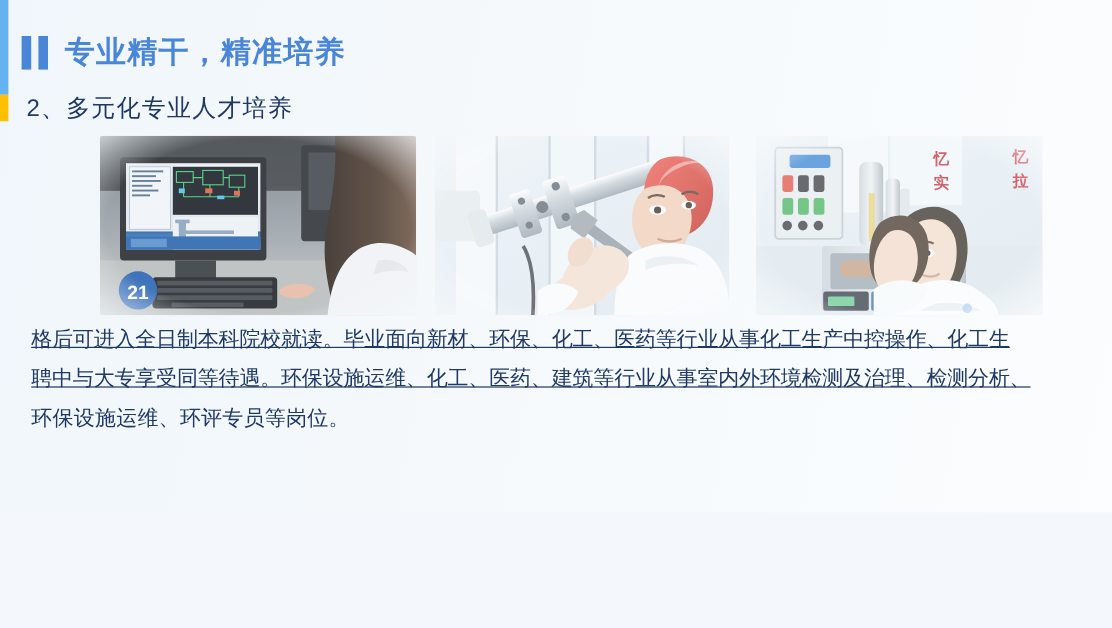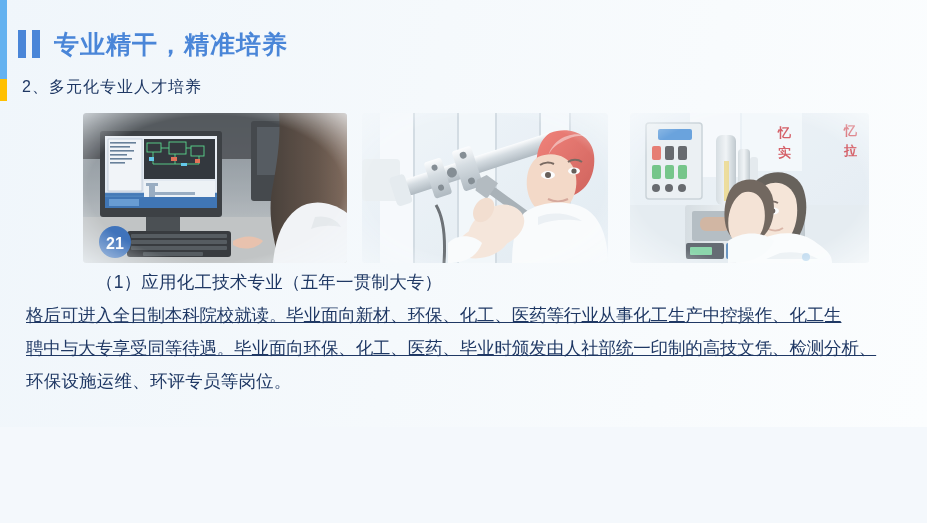--- a/index.html
+++ b/index.html
@@ -66,21 +66,21 @@
     letter-spacing: 1px;
     line-height: 1;
     white-space: nowrap;
   }
 
   
   .subheading {
     position: absolute;
     left: 22px;
     top: 77px;
-    font-size: 16px;
+    font-size: 20px;
     color: #1f3864;
     letter-spacing: 1px;
     white-space: nowrap;
   }
 
   
   .photo-strip {
     position: absolute;
     left: 0;
     top: 113px;
@@ -343,19 +343,18 @@
         <path d="M104 72c14-10 32-6 38 10 5 16 0 36-12 44-14 9-30 3-34-12-4-16 0-34 8-42z" fill="#3a2a1e"></path>
         <path d="M112 80c10-4 20 2 22 14 3 15-2 30-12 36-10 6-20 0-23-12-3-15 3-32 13-38z" fill="#f4dac6"></path>
         <path d="M98 128c14-10 34-10 46 0-6 14-20 22-46 22z" fill="#fafcfd"></path>
         <rect x="0" y="0" width="239" height="150" fill="#f4f9fd" opacity="0.3"></rect>
       </svg>
     </div>
 
   </div>
 
   <div class="body-copy">
-    <p class="indent-2">（1）应用化工技术专业（五年一贯制大专）</p>
     <p class="tight">格后可进入全日制本科院校就读。毕业面向新材、环保、化工、医药等行业从事化工生产中控操作、化工生</p>
-    <p class="tight">聘中与大专享受同等待遇。毕业面向环保、化工、医药、毕业时颁发由人社部统一印制的高技文凭、检测分析、</p>
+    <p class="tight">聘中与大专享受同等待遇。环保设施运维、化工、医药、建筑等行业从事室内外环境检测及治理、检测分析、</p>
     <p>环保设施运维、环评专员等岗位。</p>
   </div>
 
 </div>
 
 </body></html>

